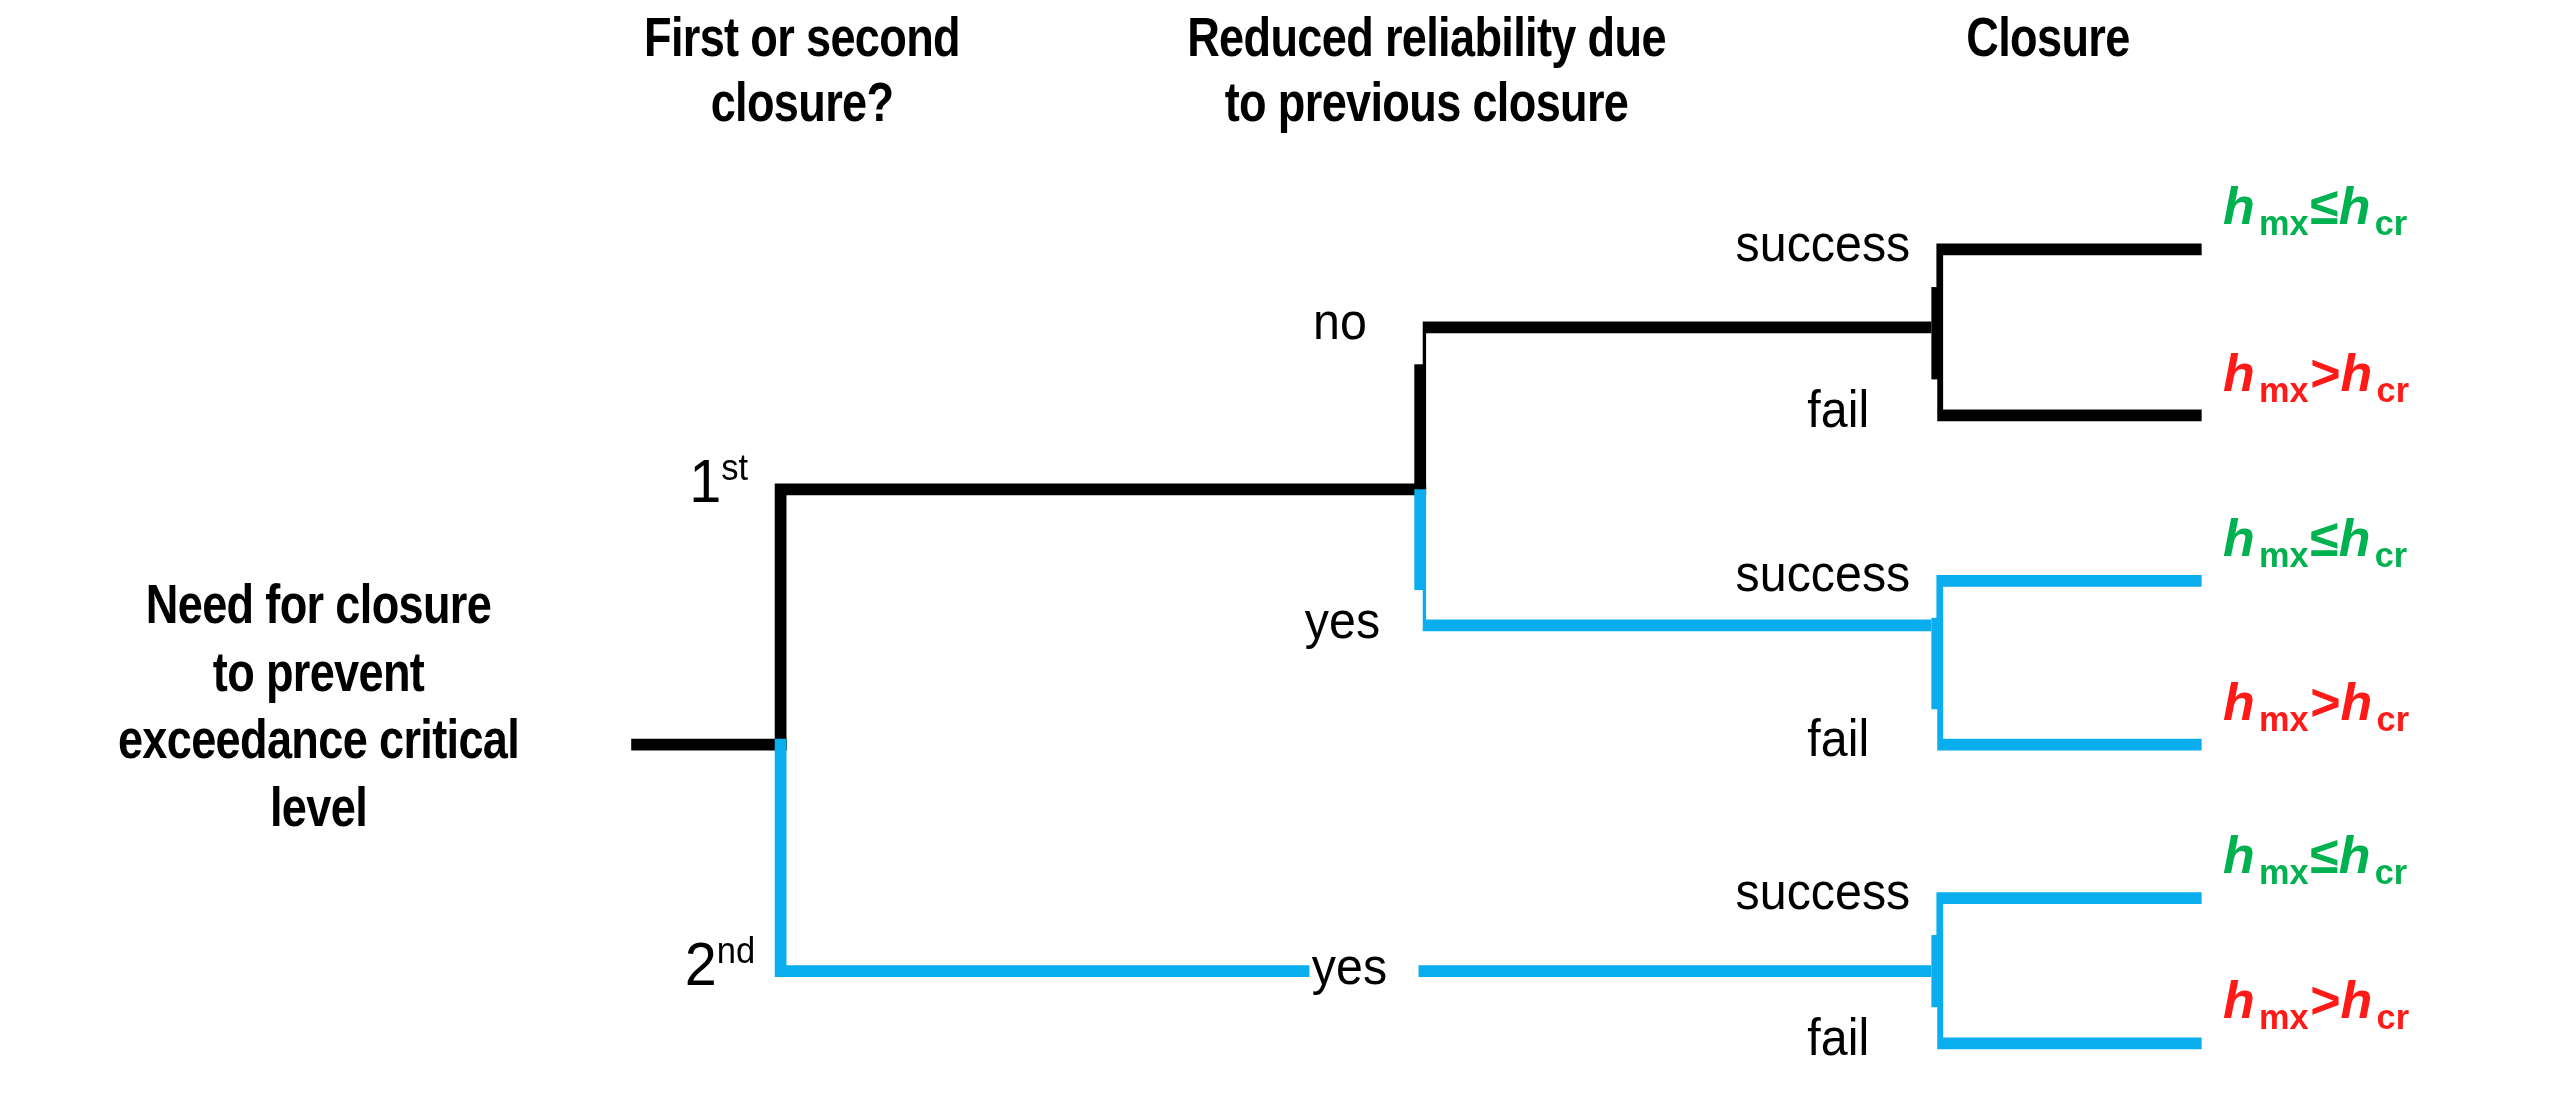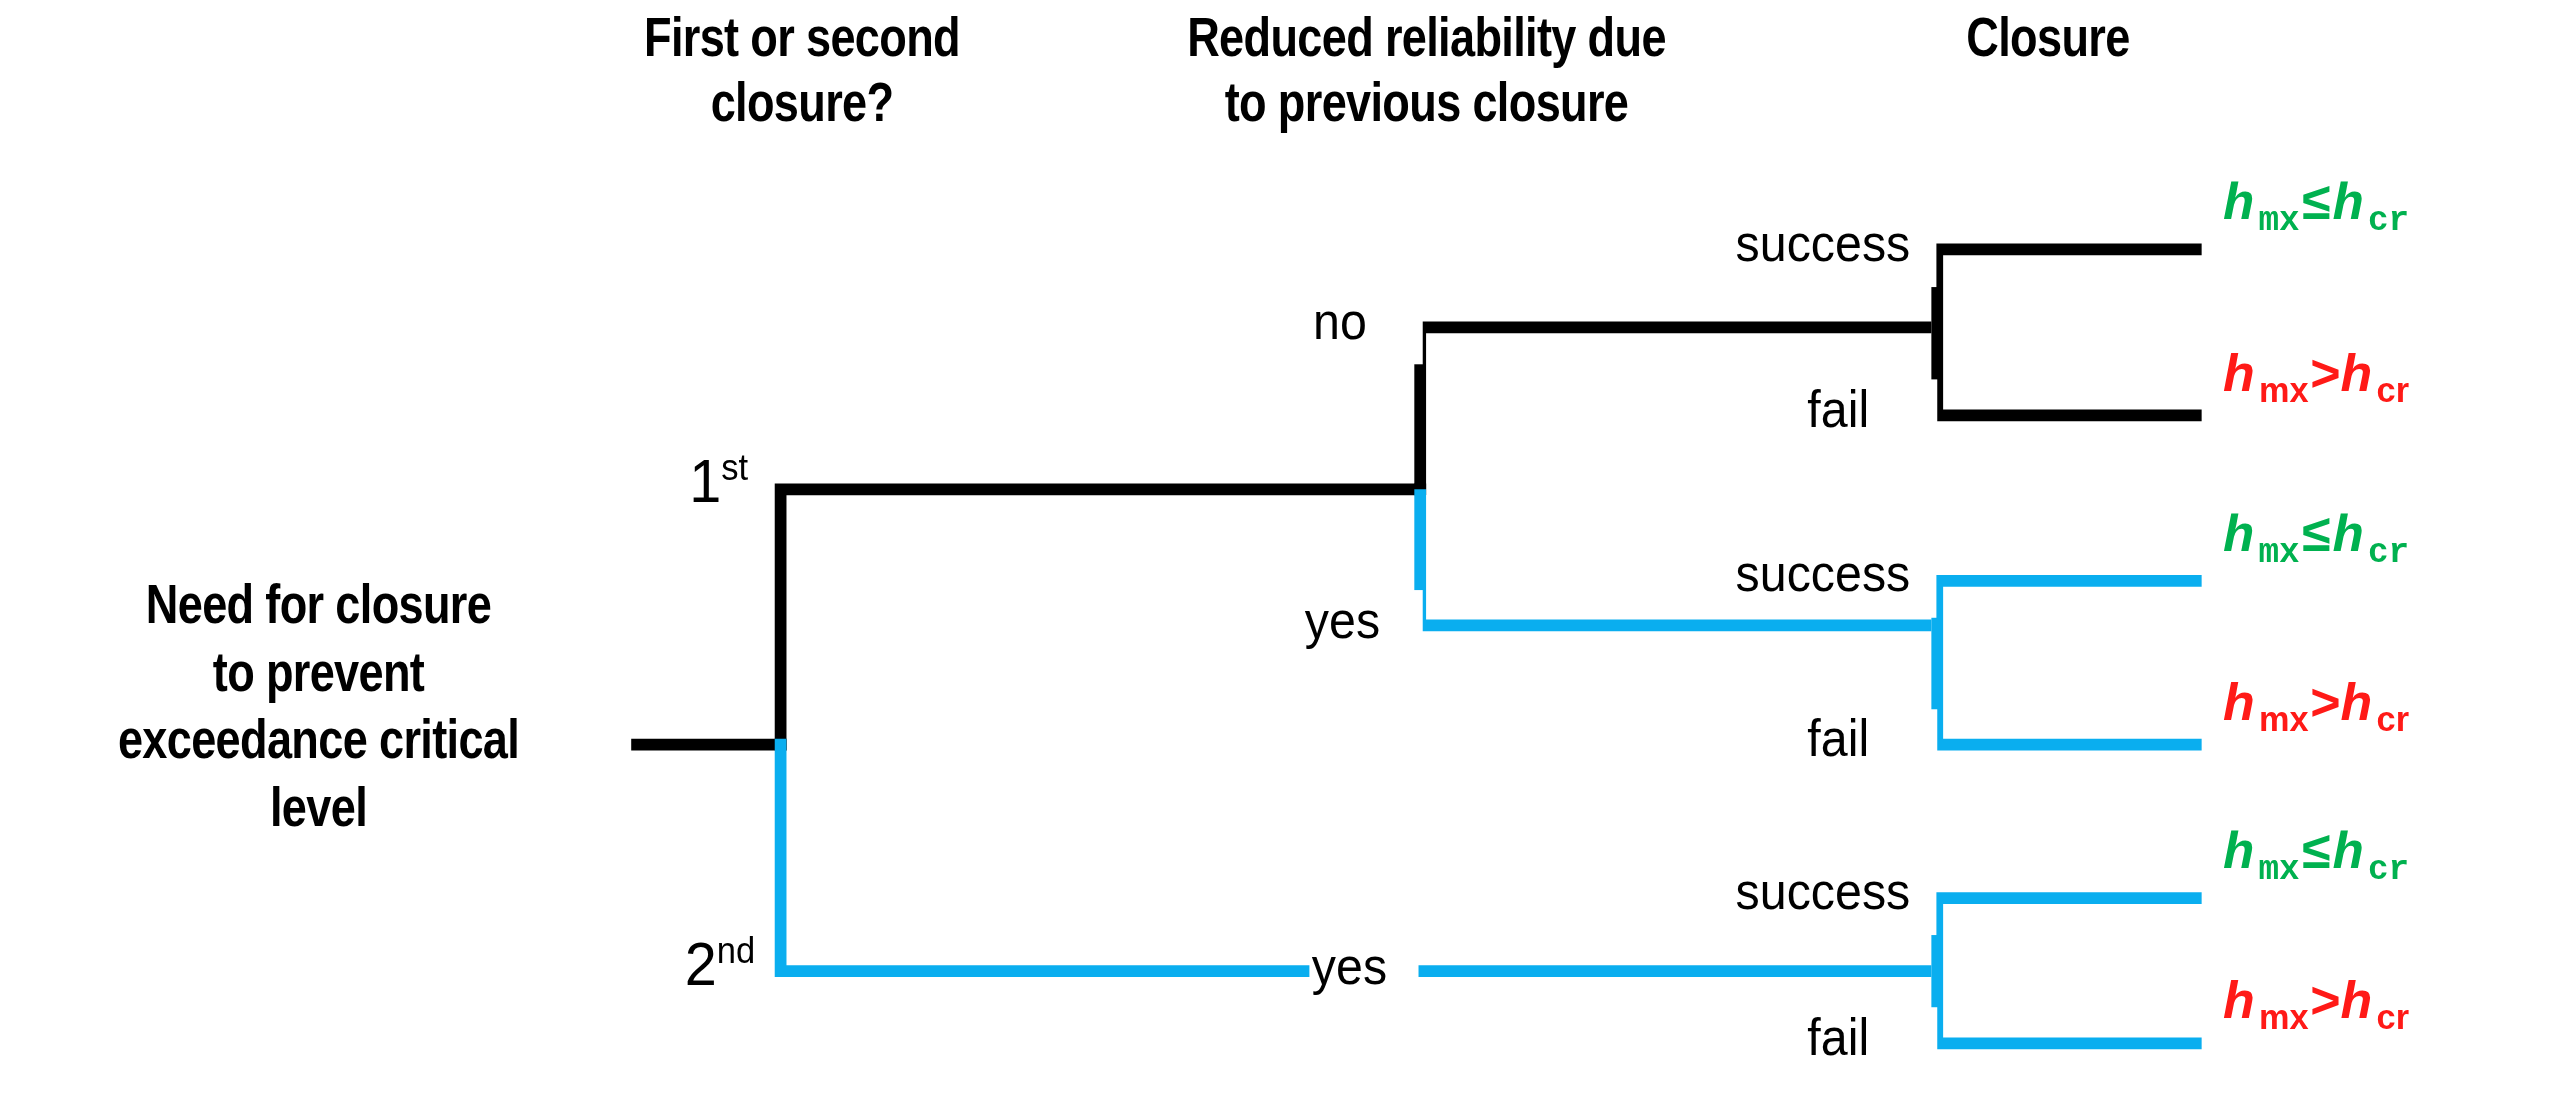--- a/index.html
+++ b/index.html
@@ -35,21 +35,21 @@
     position:absolute;white-space:nowrap;line-height:1;
     font-weight:bold;font-style:italic;font-size:52px;
   }
   .outcome .var{font-style:italic;font-weight:bold;}
   .outcome .sub{
     font-style:normal;font-weight:bold;font-size:.66em;
     vertical-align:sub;line-height:0;letter-spacing:0;
     padding-left:4.2px;padding-right:1.7px;
   }
   .outcome .op{font-style:normal;font-weight:bold;}
-  .ok{color:#00b14f;font-family:Liberation Mono, monospace;}
+  .ok{color:#00b14f;}
   .bad{color:#ff1a17;text-align:right;}
 </style>
 </head>
 <body>
 
 <div class="stage">
 
   <div class="col-header" style="left:508px;top:5px;width:588px;">
     <div>First or second</div>
     <div>closure?</div>

